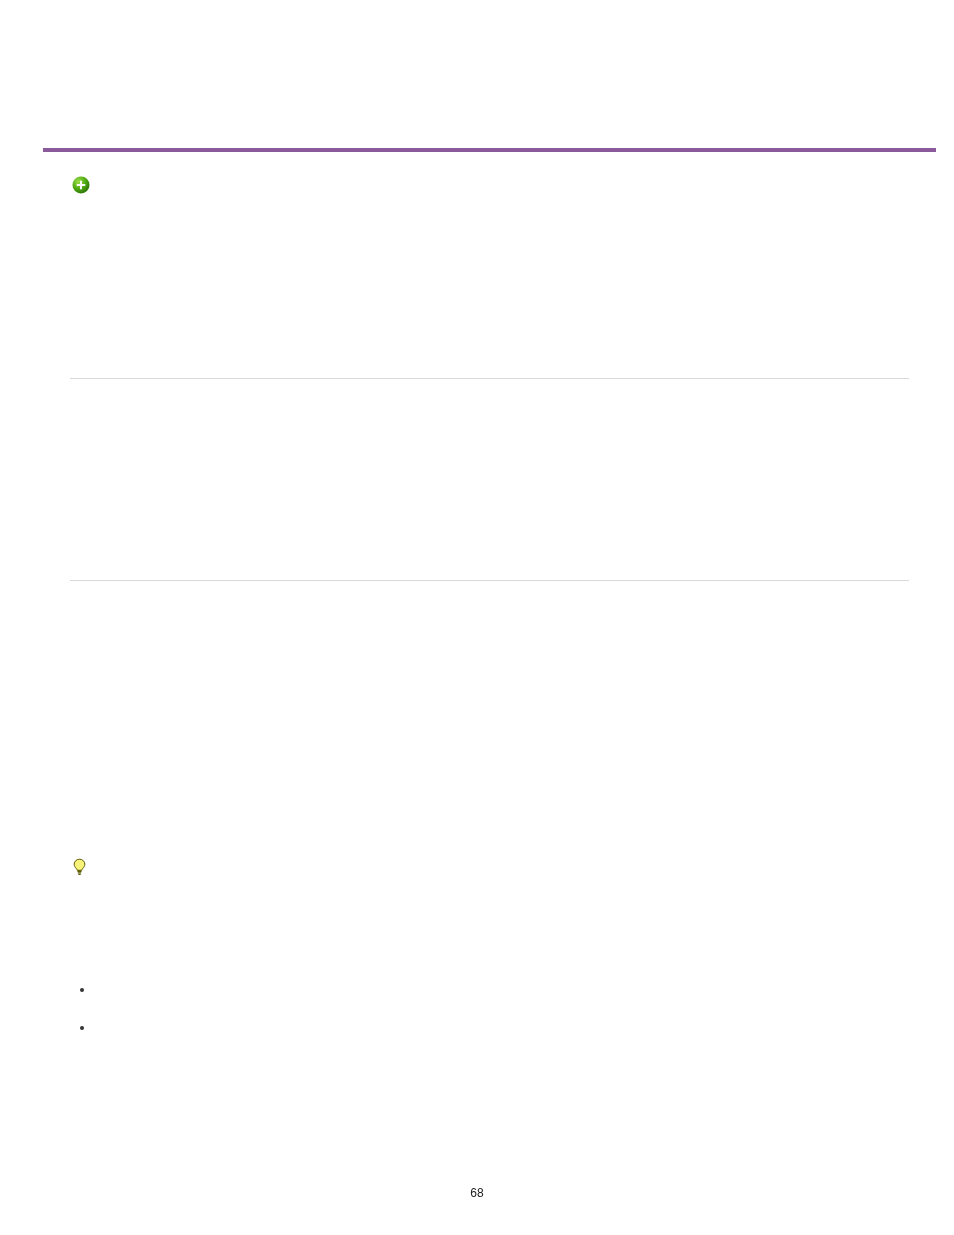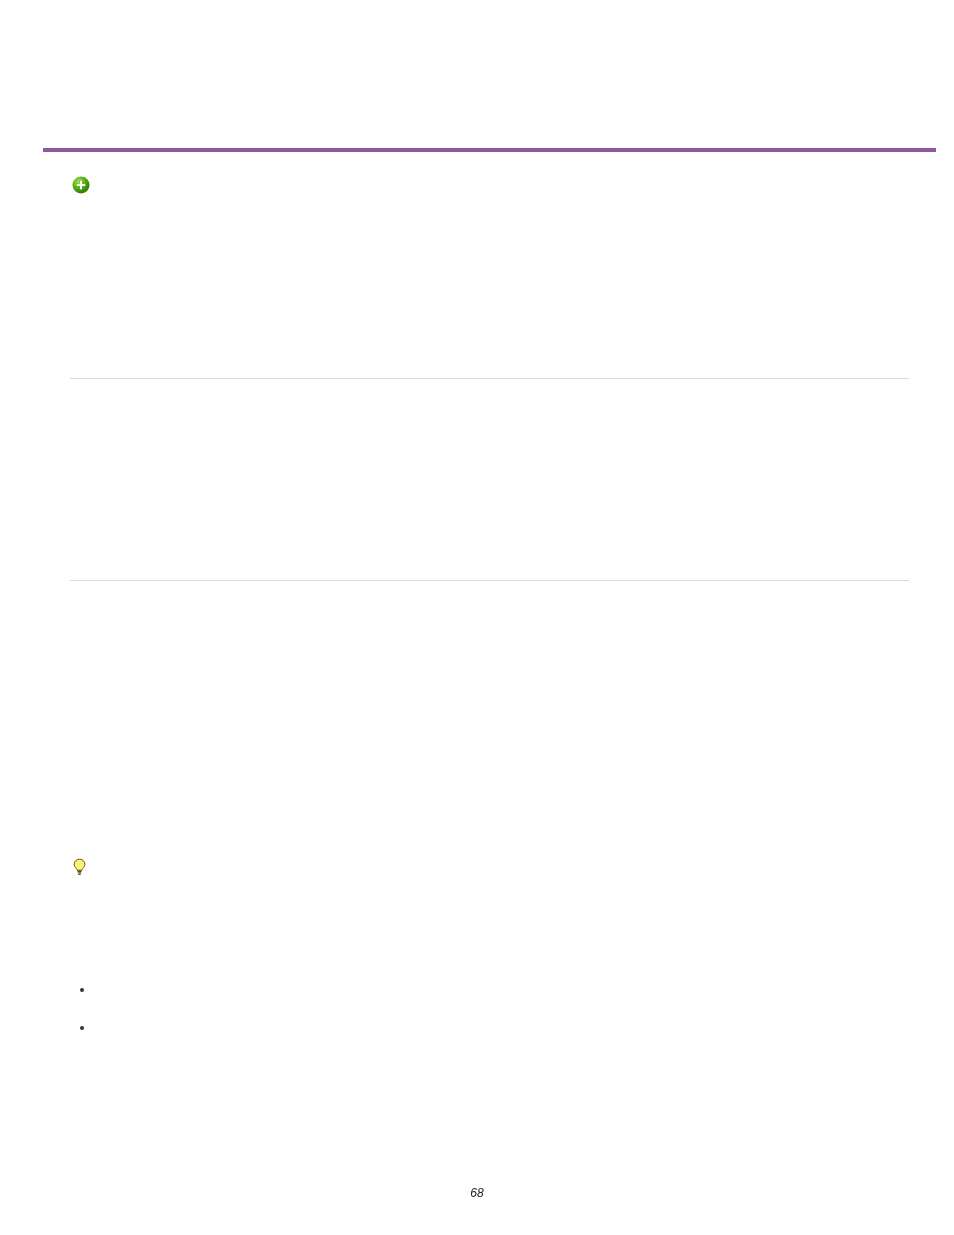--- a/index.html
+++ b/index.html
@@ -3,21 +3,21 @@
 <meta charset="utf-8">
 <style>
   html,body{margin:0;padding:0;background:#fff;font-family:sans-serif;}
   .page{width:954px;height:1235px;position:relative;margin:0 auto;background:#fff;}
   .purple-rule{position:absolute;left:43px;top:148px;width:893px;height:4px;background:#8a5a9b;}
   .thin-rule{position:absolute;left:70px;height:1px;width:839px;background:#d9d9d9;}
   .rule-a{top:378px;}
   .rule-b{top:580px;}
   .plus-icon{position:absolute;left:72px;top:176px;width:18px;height:18px;}
   .bulb-icon{position:absolute;left:72px;top:858px;width:15px;height:18px;}
-  .pagenum{position:absolute;left:0;right:0;top:1186px;text-align:center;font-size:12px;color:#222;font-style:italic;}
+  .pagenum{position:absolute;left:0;right:0;top:1186px;text-align:center;font-size:12px;color:#222;}
   .bullet{position:absolute;width:4px;height:4px;border-radius:50%;background:#333;}
   .b1{left:80px;top:988px;}
   .b2{left:80px;top:1026px;}
 </style>
 </head>
 <body>
 
 <div class="page">
 
   <div class="purple-rule"></div>

